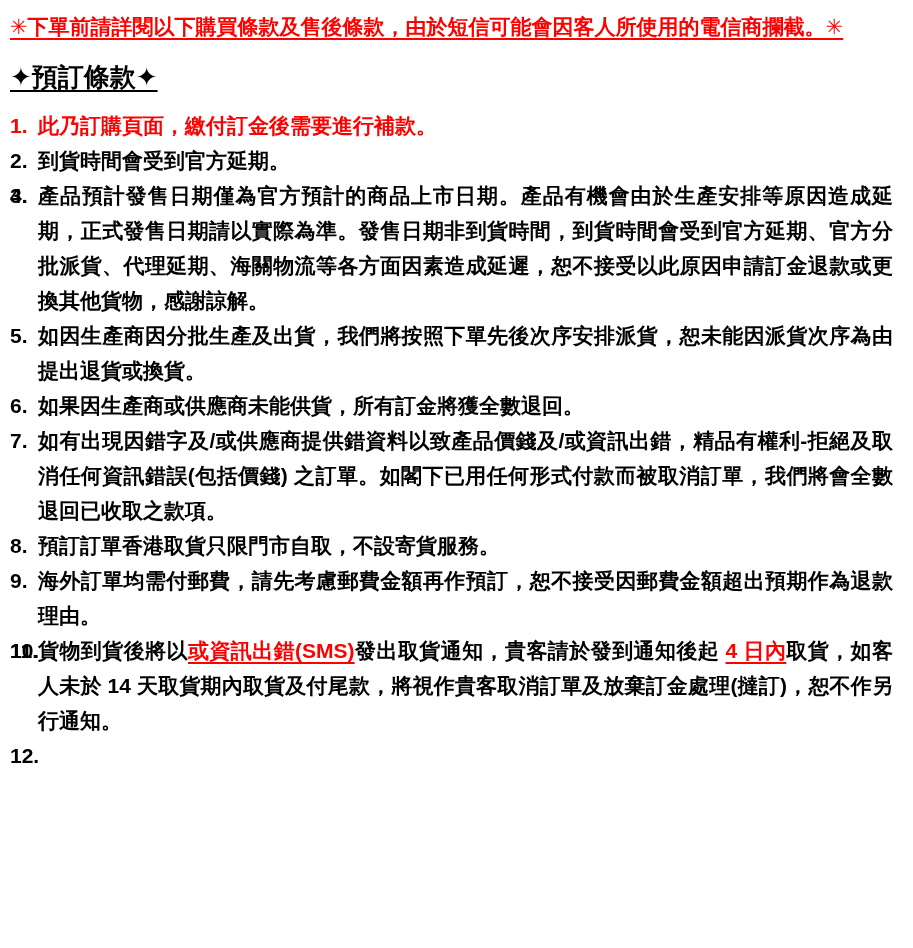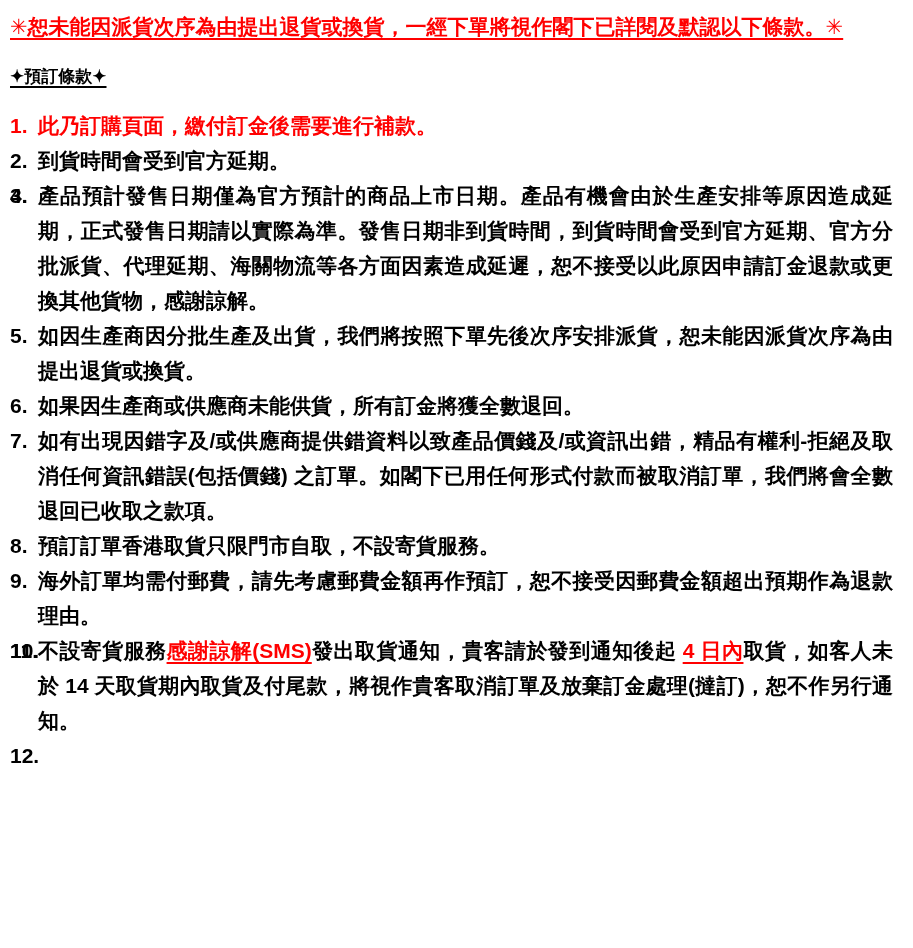--- a/index.html
+++ b/index.html
@@ -28,27 +28,26 @@
   .notice {
     color: var(--accent-red);
     font-size: 21px;
     line-height: 30px;
     text-decoration: underline;
     text-decoration-thickness: 2px;
     text-underline-offset: 4px;
     margin: 0 0 20px 0;
   }
   .section-heading {
-    font-size: 17px;
+    font-size: 26px;
     line-height: 30px;
     text-decoration: underline;
     text-decoration-thickness: 2px;
     text-underline-offset: 4px;
     margin: 0 0 16px 0;
-    font-family: Liberation Serif, serif;
   }
   .terms {
     font-size: 21px;
     line-height: 35px;
   }
   .term {
     position: relative;
     padding-left: 28px;
     text-align: justify;
     text-justify: inter-ideograph;
@@ -63,31 +62,31 @@
     color: var(--accent-red);
     text-decoration: underline;
     text-decoration-thickness: 2px;
     text-underline-offset: 4px;
   }
 </style>
 </head>
 <body>
 
 <div class="page">
-  <div class="notice">✳恕未能因派貨次序為由提出退貨或換貨，一經下單將視作閣下已詳閱及默認以下條款。✳</div>
+  <div class="notice">✳下單前請詳閱以下購買條款及售後條款，由於短信可能會因客人所使用的電信商攔截。✳</div>
 
   <div class="section-heading">✦預訂條款✦</div>
 
   <div class="terms">
       <div class="term term-red"><span class="term-number">1.</span><span class="term-text"><span>此乃訂購頁面，繳付訂金後需要進行補款。</span></span></div>
       <div class="term"><span class="term-number">2.</span><span class="term-text"><span>到貨時間會受到官方延期。</span></span></div>
       <div class="term"><span class="term-number">3.</span></div>
       <div class="term"><span class="term-number">4.</span><span class="term-text"><span>產品預計發售日期僅為官方預計的商品上市日期。產品有機會由於生產安排等原因造成延期，正式發售日期請以實際為準。發售日期非到貨時間，到貨時間會受到官方延期、官方分批派貨、代理延期、海關物流等各方面因素造成延遲，恕不接受以此原因申請訂金退款或更換其他貨物，感謝諒解。</span></span></div>
       <div class="term"><span class="term-number">5.</span><span class="term-text"><span>如因生產商因分批生產及出貨，我們將按照下單先後次序安排派貨，恕未能因派貨次序為由提出退貨或換貨。</span></span></div>
       <div class="term"><span class="term-number">6.</span><span class="term-text"><span>如果因生產商或供應商未能供貨，所有訂金將獲全數退回。</span></span></div>
       <div class="term"><span class="term-number">7.</span><span class="term-text"><span>如有出現因錯字及/或供應商提供錯資料以致產品價錢及/或資訊出錯，精品有權利-拒絕及取消任何資訊錯誤(包括價錢) 之訂單。如閣下已用任何形式付款而被取消訂單，我們將會全數退回已收取之款項。</span></span></div>
       <div class="term"><span class="term-number">8.</span><span class="term-text"><span>預訂訂單香港取貨只限門市自取，不設寄貨服務。</span></span></div>
       <div class="term"><span class="term-number">9.</span><span class="term-text"><span>海外訂單均需付郵費，請先考慮郵費金額再作預訂，恕不接受因郵費金額超出預期作為退款理由。</span></span></div>
       <div class="term"><span class="term-number">10.</span></div>
-      <div class="term"><span class="term-number">11.</span><span class="term-text"><span>不設寄貨服務</span><span class="red-underline">感謝諒解(SMS)</span><span>發出取貨通知，貴客請於發到通知後起 </span><span class="red-underline">4 日內</span><span>取貨，如客人未於 14 天取貨期內取貨及付尾款，將視作貴客取消訂單及放棄訂金處理(撻訂)，恕不作另行通知。</span></span></div>
+      <div class="term"><span class="term-number">11.</span><span class="term-text"><span>貨物到貨後將以</span><span class="red-underline">或資訊出錯(SMS)</span><span>發出取貨通知，貴客請於發到通知後起 </span><span class="red-underline">4 日內</span><span>取貨，如客人未於 14 天取貨期內取貨及付尾款，將視作貴客取消訂單及放棄訂金處理(撻訂)，恕不作另行通知。</span></span></div>
       <div class="term"><span class="term-number">12.</span></div>
     </div>
 </div>
 
 </body></html>

